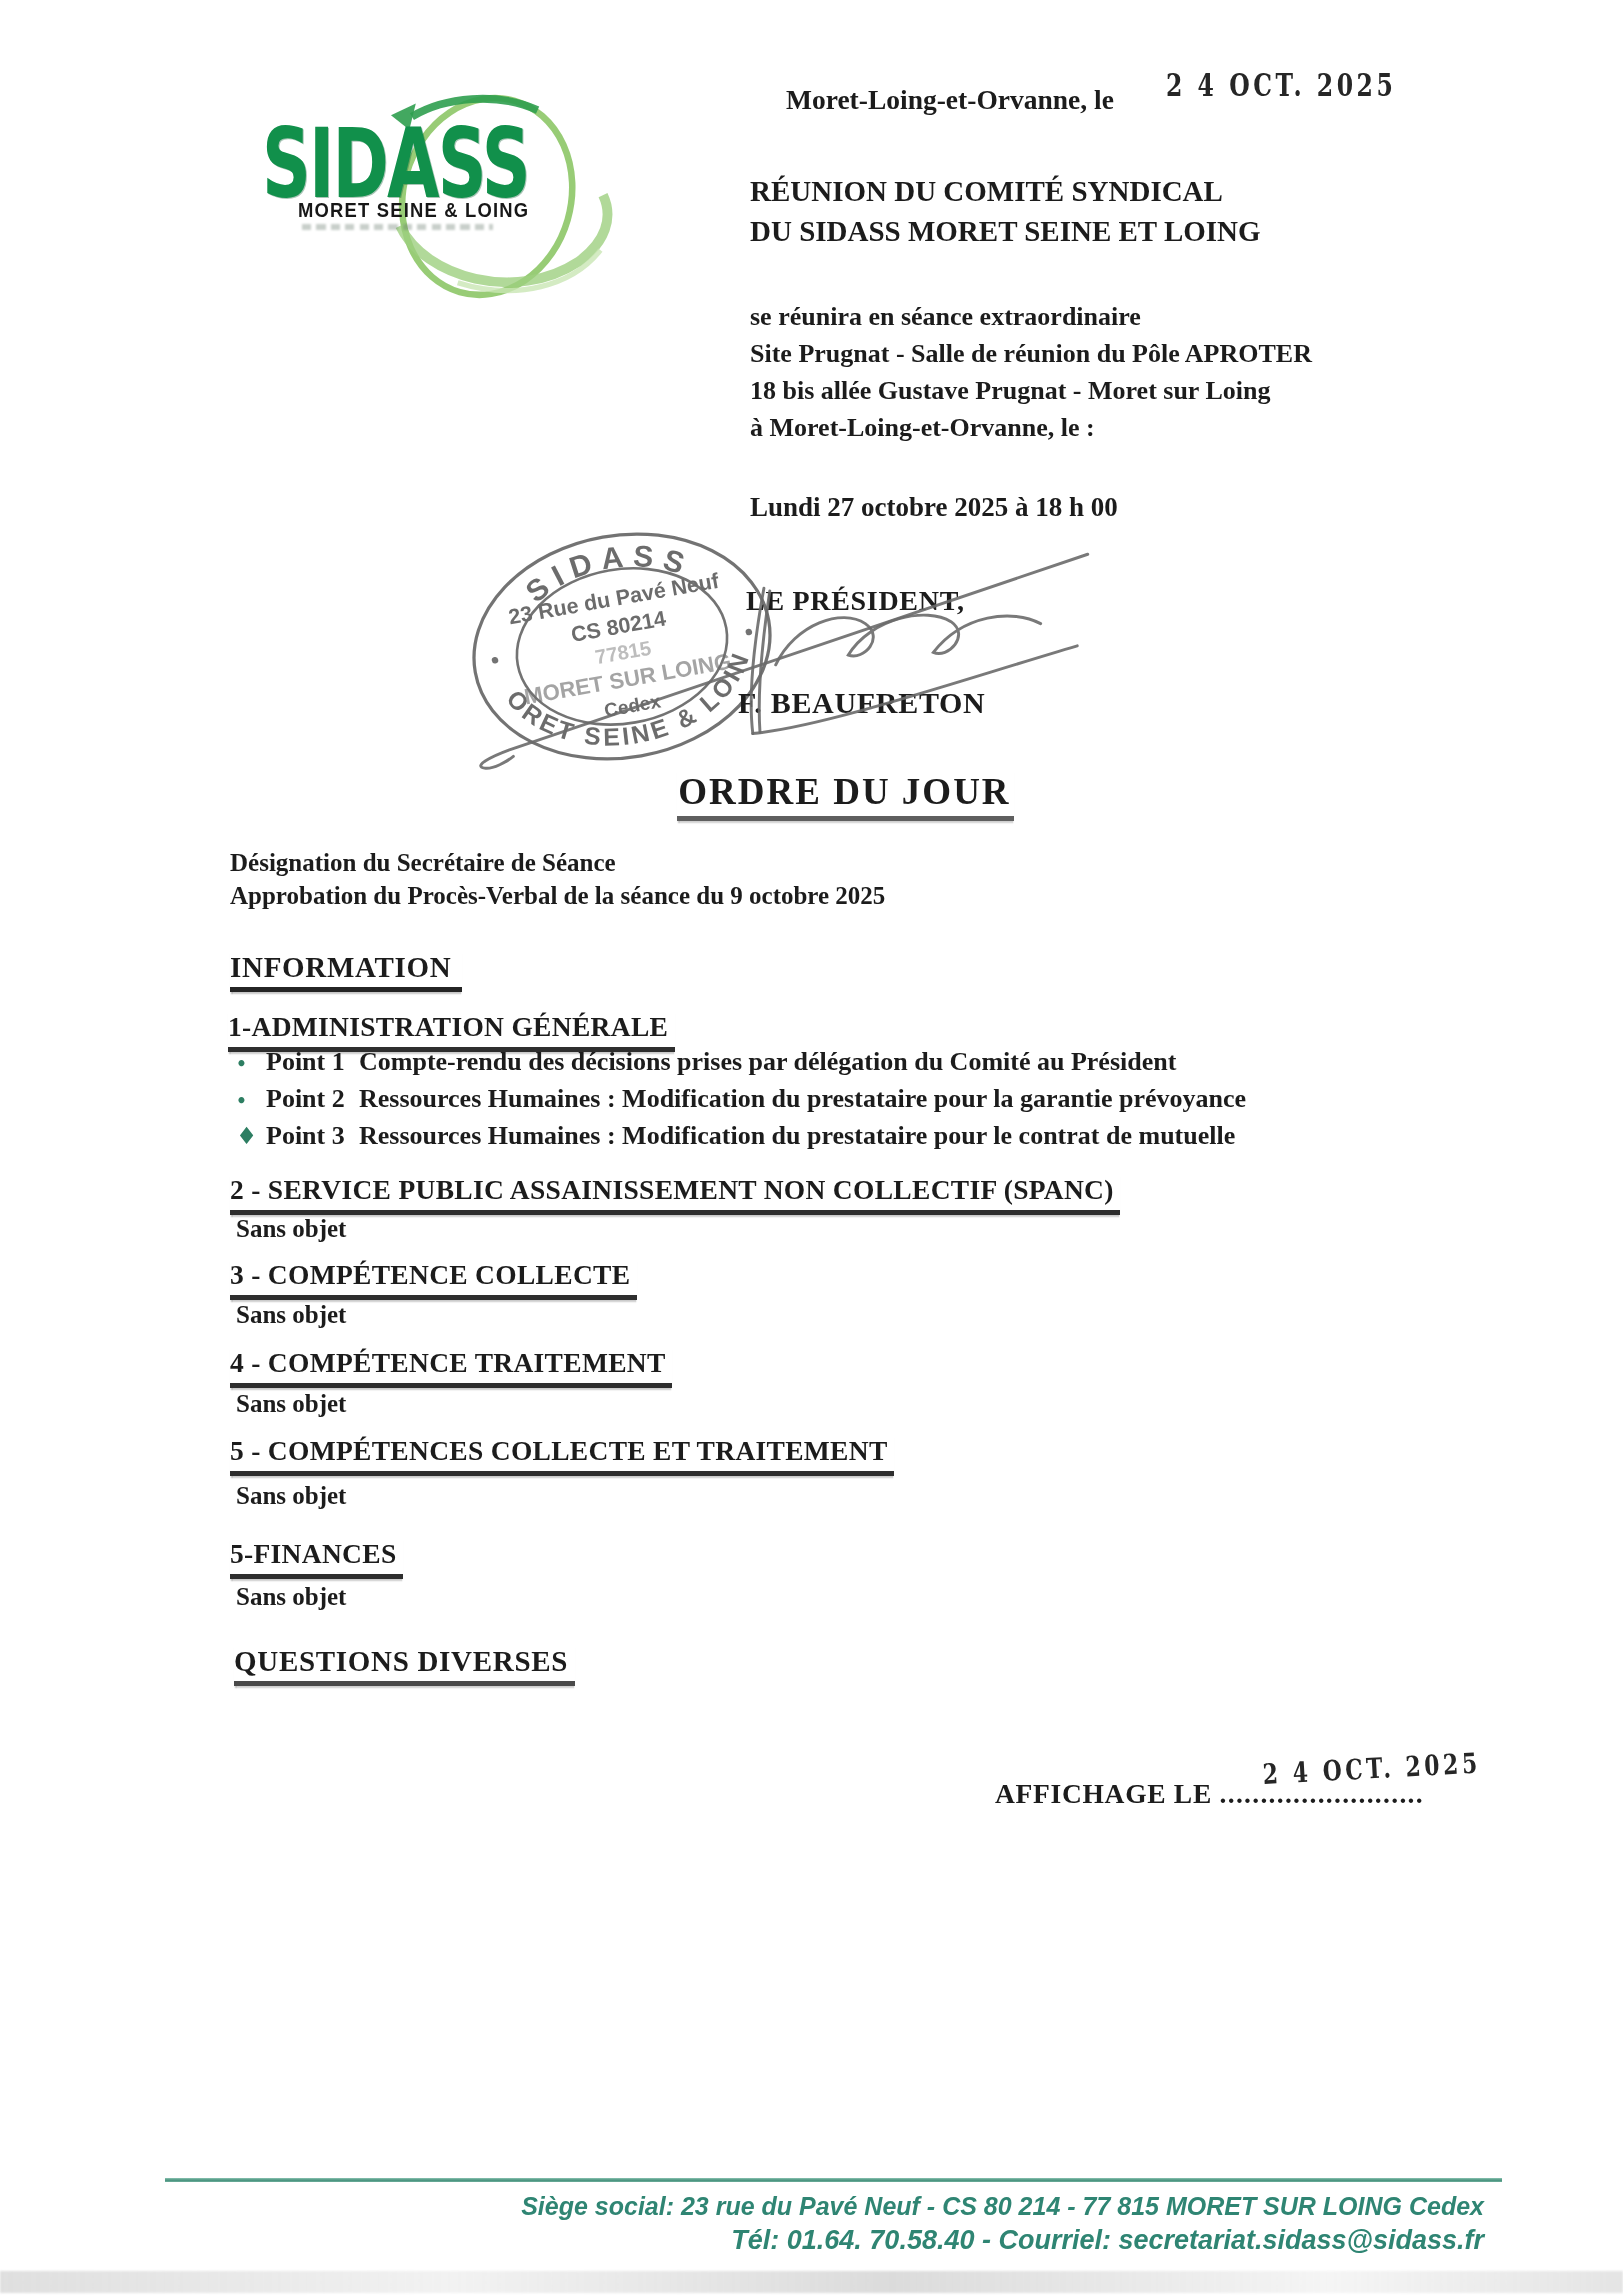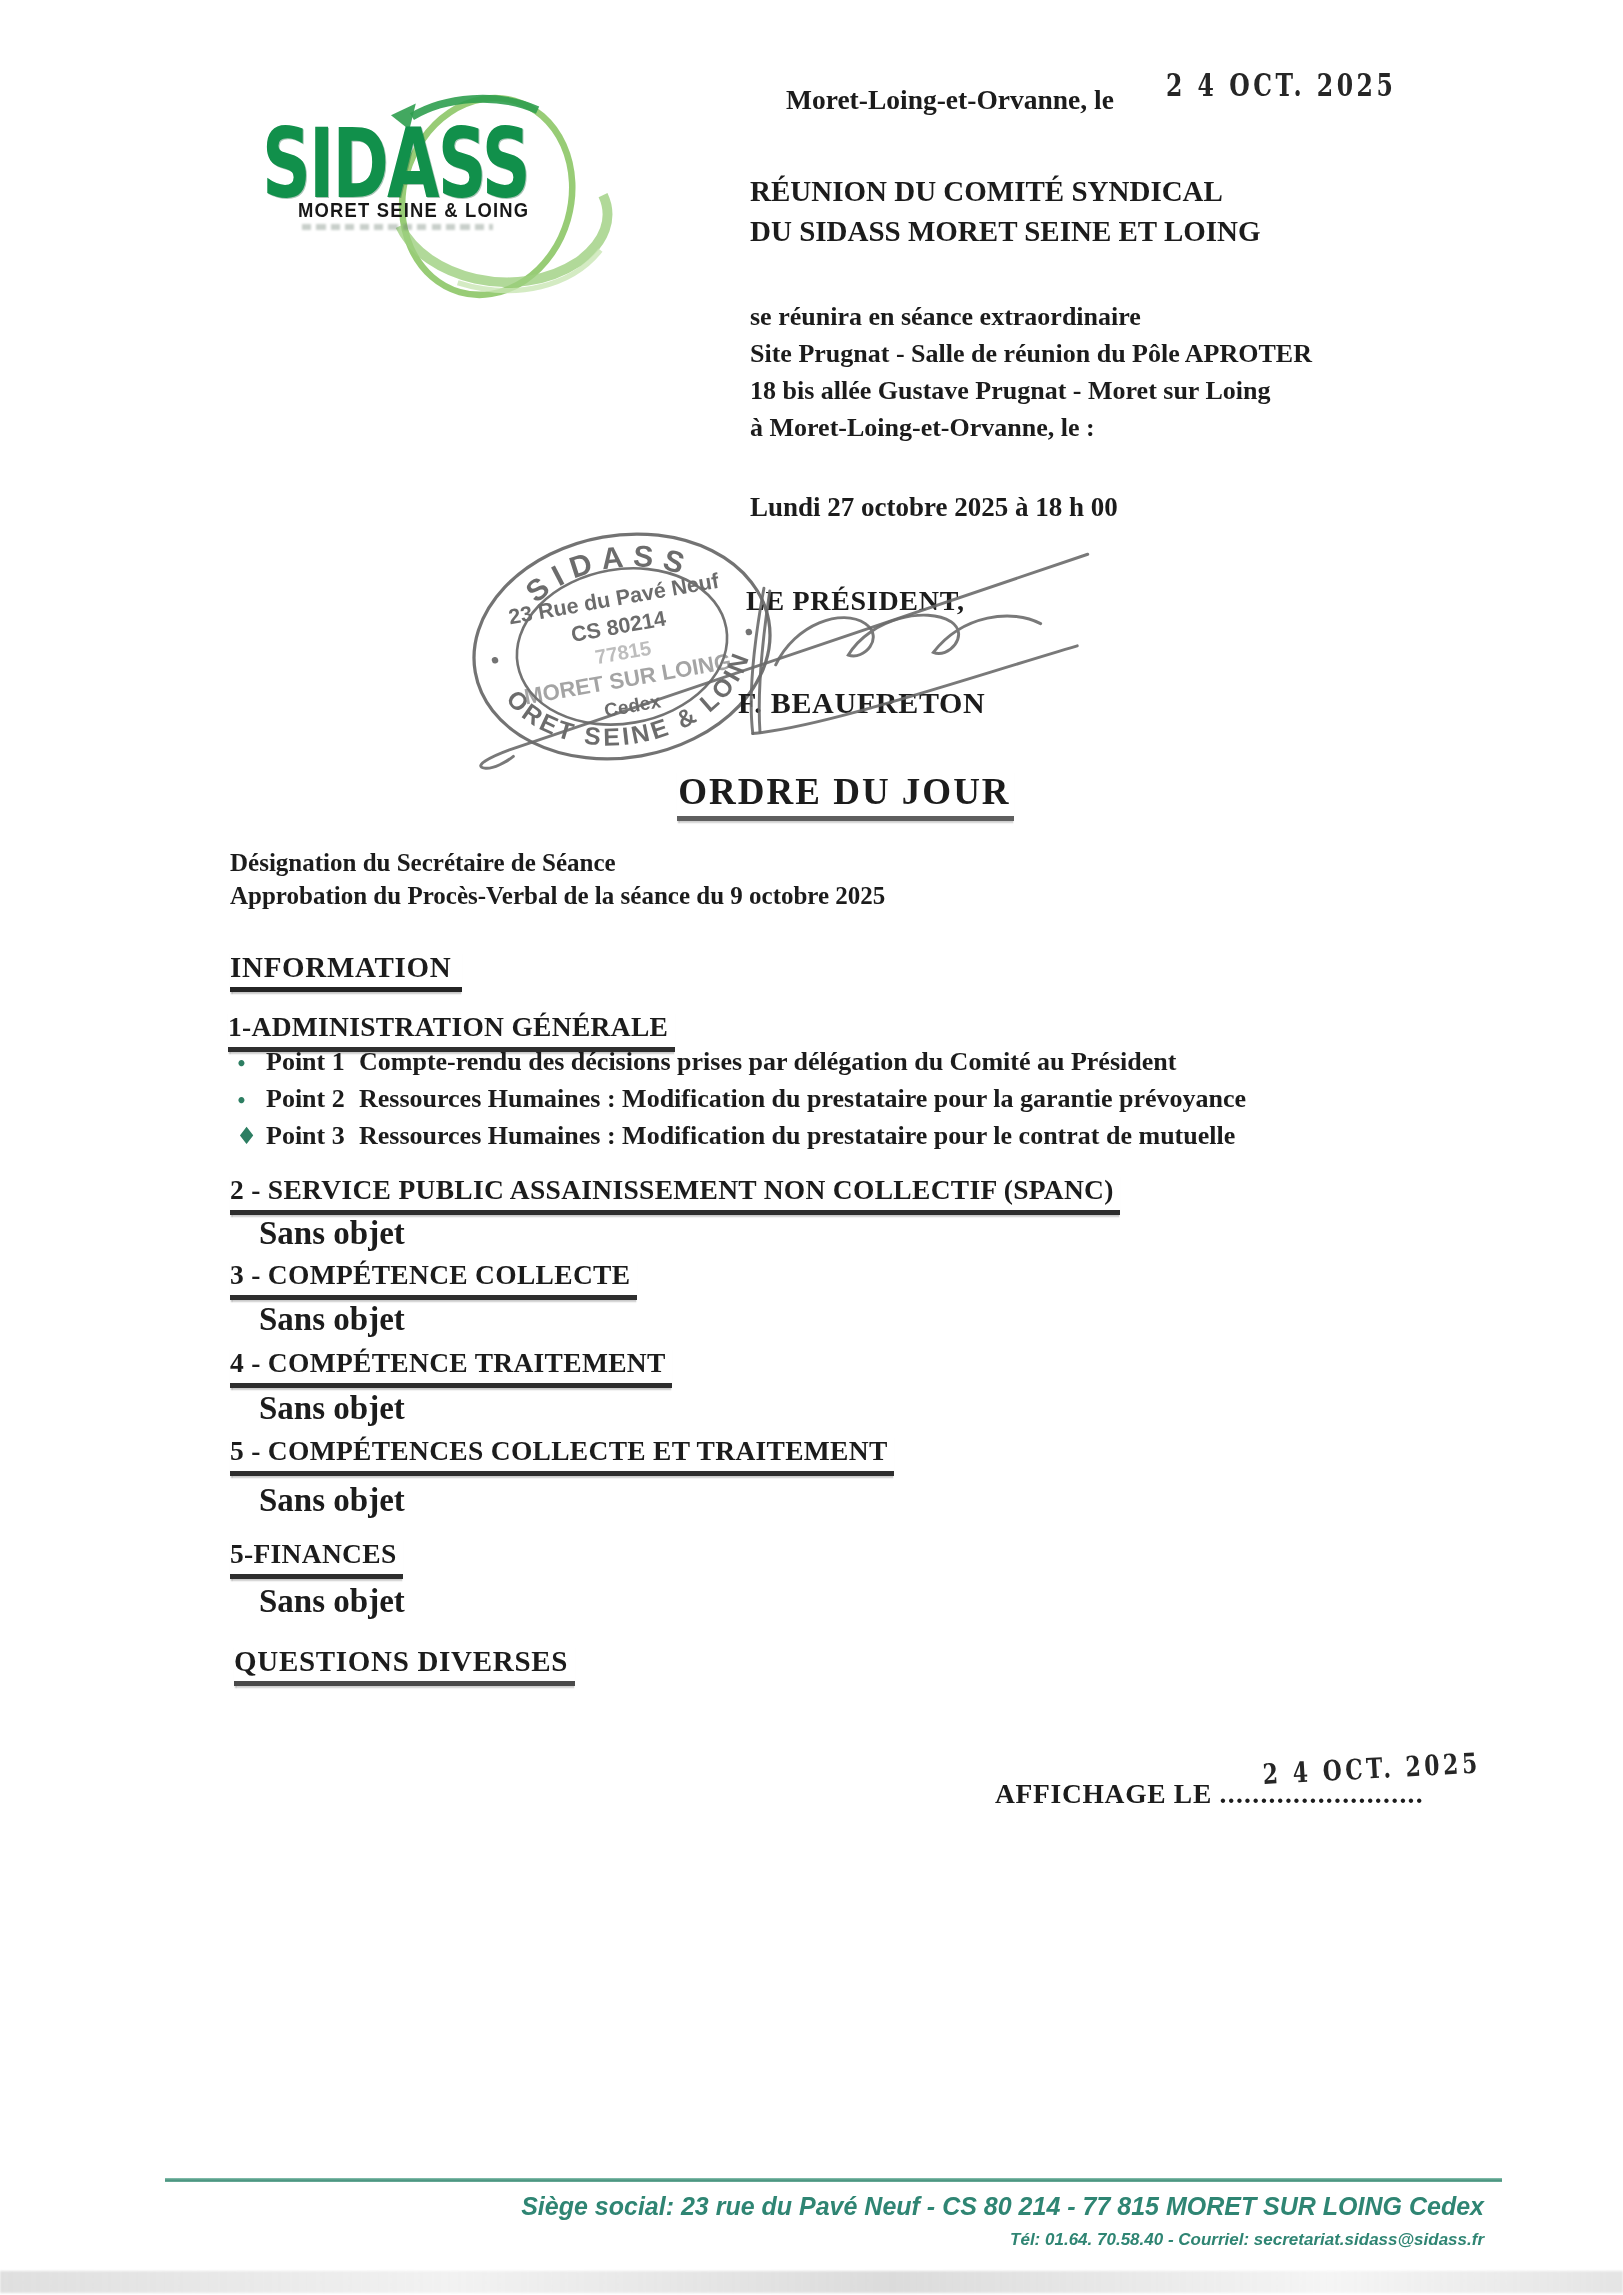--- a/index.html
+++ b/index.html
@@ -68,21 +68,21 @@
     left:230px;top:951px;font-size:29px;letter-spacing:0.7px;
     padding:0 10.5px 3.3px 0;border-bottom:5.2px solid #242424;
     box-shadow:0 2.6px 1.3px -0.7px rgba(130,130,130,.6);
   }
   .sec-h{
     font-size:27.5px;letter-spacing:0.3px;
     padding:0 6.5px 3.9px 0;border-bottom:5.9px solid #2e2e2e;
     box-shadow:0 2.6px 1.3px -0.7px rgba(130,130,130,.55);
     white-space:nowrap;
   }
-  .sans{font-size:33px;margin-left:23px;}
+  .sans{font-size:25px;}
   .points{left:236px;top:1047px;display:flex;flex-direction:column;gap:7.2px;z-index:1;}
   .point-row{display:flex;align-items:baseline;font-size:26px;font-weight:bold;white-space:nowrap;}
   .point-bullet{width:30px;color:#2d7e62;font-family:"DejaVu Sans",sans-serif;}
   .point-row:nth-child(-n+2) .point-bullet{font-size:17px;}
   .point-row:nth-child(3) .point-bullet{font-size:23.6px;}
   .point-label{width:93px;}
   .questions-h{
     left:234px;top:1645px;font-size:29px;letter-spacing:0.7px;
     padding:0 6.5px 3.3px 0;border-bottom:5.2px solid #4a4a4a;
     box-shadow:0 2.6px 1.3px -0.7px rgba(140,140,140,.55);
@@ -97,21 +97,21 @@
   .footer-rule{
     left:165px;top:2178px;width:1337px;height:3.9px;
     background:linear-gradient(to bottom,#8cc4b3,#47917c 55%,#6fae9c);
   }
   .footer-text{
     left:327px;top:2189px;width:1157px;text-align:right;
     font-family:Liberation Sans, sans-serif;font-style:italic;font-weight:bold;
     color:#2f8573;line-height:34px;
   }
   .footer-l1{font-size:25px;}
-  .footer-l2{font-size:17px;}
+  .footer-l2{font-size:27px;}
   .scan-bottom{
     left:0;top:2271px;width:1623px;height:22px;
     background:linear-gradient(90deg,rgba(150,150,150,.30),rgba(130,130,130,.10) 28%,rgba(145,145,145,.32) 55%,rgba(130,130,130,.08) 82%,rgba(150,150,150,.25));
     filter:blur(1.3px);
   }
 </style>
 </head>
 <body>
 
 <div class="page">

